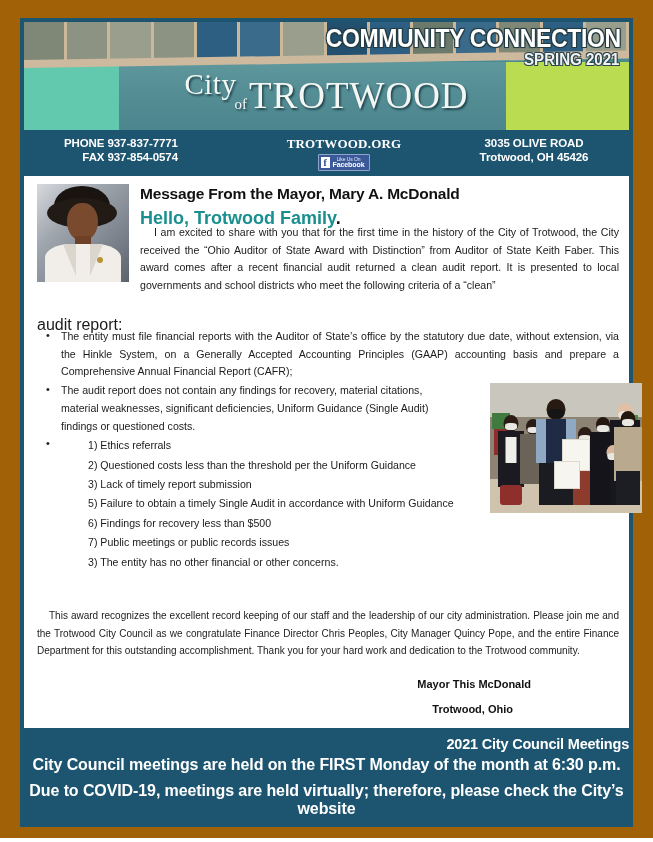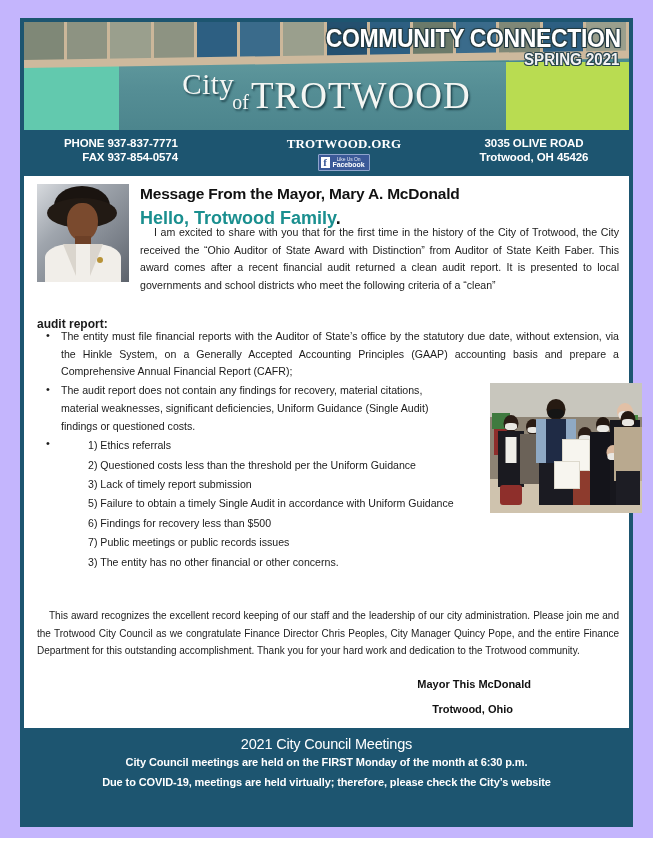--- a/index.html
+++ b/index.html
@@ -3,21 +3,21 @@
 <meta charset="utf-8">
 <title>Community Connection Newsletter</title>
 <style>
   html,body{margin:0;padding:0;background:#ffffff;}
   body{
     width:653px;height:842px;overflow:hidden;
     font-family:"Liberation Sans", sans-serif;
     color:#1b1b1b;
     -webkit-font-smoothing:antialiased;
   }
-  .page{position:relative;width:653px;height:838px;background:#c4b5fd;}
+  .page{position:relative;width:653px;height:838px;background:#a16207;}
 
   
   .frame{
     position:absolute;left:20px;top:18px;width:613px;height:809px;
     background:#1d5570;
     box-sizing:border-box;
   }
 
   
   .banner{
@@ -80,21 +80,21 @@
     white-space:nowrap;
   }
 
   .sign{
     position:absolute;left:0;right:0;top:46px;text-align:center;
     color:#f4f6f3;white-space:nowrap;
     font-family:"Liberation Serif", serif;
     text-shadow:1.5px 1.5px 2px rgba(15,45,55,.75);
   }
   .sign .city{font-size:29px;vertical-align:top;letter-spacing:0.5px;}
-  .sign .of{font-size:20px;vertical-align:baseline;position:relative;top:7px;margin:0 2px 0 -2px;}
+  .sign .of{font-size:15px;vertical-align:baseline;position:relative;top:7px;margin:0 2px 0 -2px;}
   .sign .trot{font-size:37px;letter-spacing:1px;position:relative;top:6px;}
 
   
   .contact{
     position:absolute;left:24px;top:132px;width:605px;height:42px;
     background:#1d5570;color:#ffffff;
   }
   .contact-col{position:absolute;top:5px;font-weight:bold;font-size:11.5px;line-height:13.5px;letter-spacing:-0.1px;text-align:right;}
   .c-left{left:40px;}
   .c-mid{left:245px;text-align:center;width:150px;}
@@ -160,21 +160,21 @@
   .msg-hello .dot{color:#111;}
 
   .intro{
     position:absolute;left:116px;top:48px;right:10px;
     font-size:10.6px;line-height:17.5px;text-align:justify;color:#1b1b1b;
   }
   .intro .indent{display:inline-block;width:14px;}
 
   .audit-line{
     position:absolute;left:13px;top:140px;
-    font-size:12px;line-height:17.5px;color:#1b1b1b;font-weight:bold;
+    font-size:16px;line-height:17.5px;color:#1b1b1b;
   }
 
   .bullets{
     position:absolute;left:13px;top:152px;right:10px;
     margin:0;padding:0;list-style:none;
   }
   .bullets > li{
     position:relative;padding-left:24px;
     font-size:10.6px;line-height:17.7px;color:#1b1b1b;text-align:justify;
     margin-bottom:1px;
@@ -210,22 +210,22 @@
   .closing .indent{display:inline-block;width:12px;}
   .sign-1{position:absolute;right:98px;top:502px;font-size:11px;font-weight:bold;color:#111;}
   .sign-2{position:absolute;right:116px;top:527px;font-size:11px;font-weight:bold;color:#111;}
 
   
   .council{
     position:absolute;left:24px;top:730px;width:605px;height:97px;
     background:#1d5570;color:#ffffff;text-align:center;
     padding-top:6px;box-sizing:border-box;
   }
-  .council h3{margin:0 0 4px 0;font-size:14.5px;font-weight:normal;letter-spacing:-0.2px;}
-  .council p{margin:0 0 8px 0;font-size:11px;font-weight:bold;letter-spacing:-0.1px;}
+  .council h3{margin:0 0 4px 0;font-size:14.5px;font-weight:bold;letter-spacing:-0.2px;text-align:right;}
+  .council p{margin:0 0 8px 0;font-size:16px;font-weight:bold;letter-spacing:-0.1px;}
   .council p.last{margin-bottom:0;}
 </style>
 </head>
 <body>
 
 <div class="page">
 
   <div class="frame"></div>
 
   <div class="banner">

